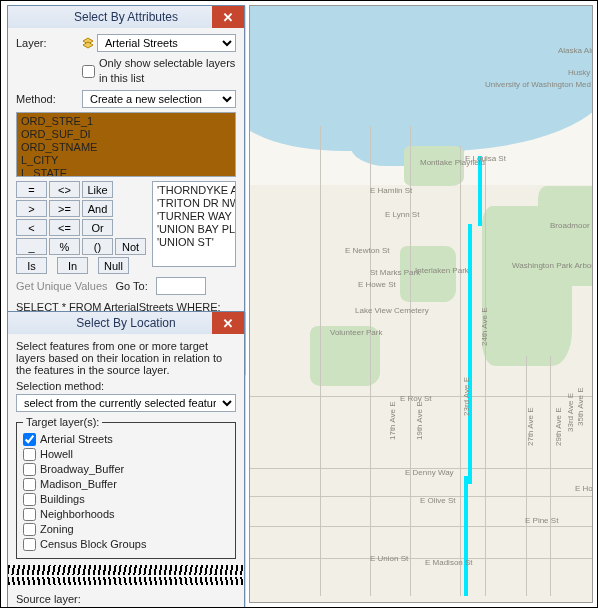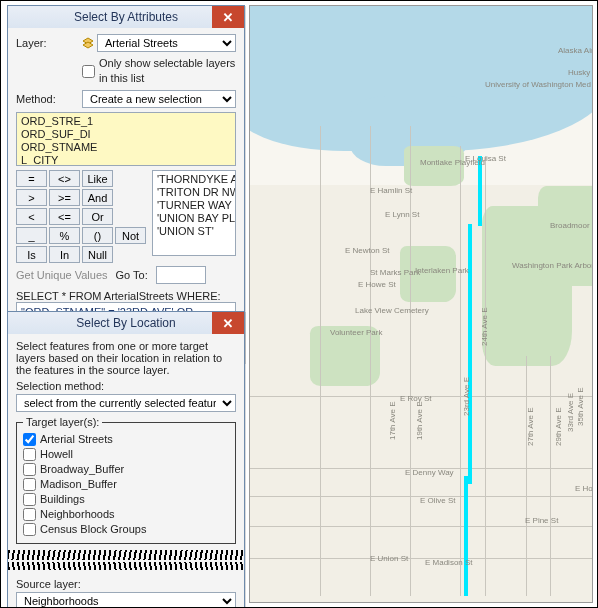--- a/index.html
+++ b/index.html
@@ -46,21 +46,21 @@
     font-size:13px; font-weight:bold;
   }
   .body { padding: 6px 8px; font-size: 11px; color:#222; }
   .row { display:flex; align-items:center; margin-bottom:4px; gap:6px;}
   .lbl { width: 60px; }
   select, input[type=text] {
     font: inherit; border:1px solid #9aa8b8; background:#fff;
     height:18px; padding:0 3px;
   }
   .field-list {
-    border:1px solid #9aa8b8; background:#fef9c3; height:54px; overflow:auto;
+    border:1px solid #9aa8b8; background:#a16207; height:65px; overflow:auto;
     padding:2px 4px; margin-bottom:4px;
   }
   .field-list .item { line-height:13px; }
   .op-grid { display:flex; gap:6px; }
   .op-btn {
     width:31px; height:17px; font:inherit;
     border:1px solid #9aa8b8; background:#eceff3;
     display:flex;align-items:center;justify-content:center;
   }
   .values-box {
@@ -203,21 +203,21 @@
             <button class="op-btn">&lt;</button>
             <button class="op-btn">&lt;=</button>
             <button class="op-btn">Or</button>
           </div>
           <div style="display: flex; gap: 2px;">
             <button class="op-btn">_</button>
             <button class="op-btn">%</button>
             <button class="op-btn">()</button>
             <button class="op-btn">Not</button>
           </div>
-          <div style="display: flex; gap: 2px;">
+          <div style="display: flex; gap: 10px;">
             <button class="op-btn">Is</button>
             <button class="op-btn">In</button>
             <button class="op-btn">Null</button>
           </div>
         </div>
       <div class="values-box" id="valuesbox">
           <div class="v">'THORNDYKE AVE W'</div>
           <div class="v">'TRITON DR NW'</div>
           <div class="v">'TURNER WAY E'</div>
           <div class="v">'UNION BAY PL NE'</div>
@@ -269,20 +269,24 @@
           <label class="chk">
             <input type="checkbox" style="">
             <span>Buildings</span>
           </label>
           <label class="chk">
             <input type="checkbox" style="">
             <span>Neighborhoods</span>
           </label>
           <label class="chk">
             <input type="checkbox" style="">
+            <span>Zoning</span>
+          </label>
+          <label class="chk">
+            <input type="checkbox" style="">
             <span>Census Block Groups</span>
           </label>
         </div>
     </fieldset>
   </div>
   <div class="torn"></div>
     <div class="torn2"></div>
   <div class="body" style="padding-top:4px">
     <div class="section-label">Source layer:</div>
     <div style="display:flex;align-items:center;gap:3px">

